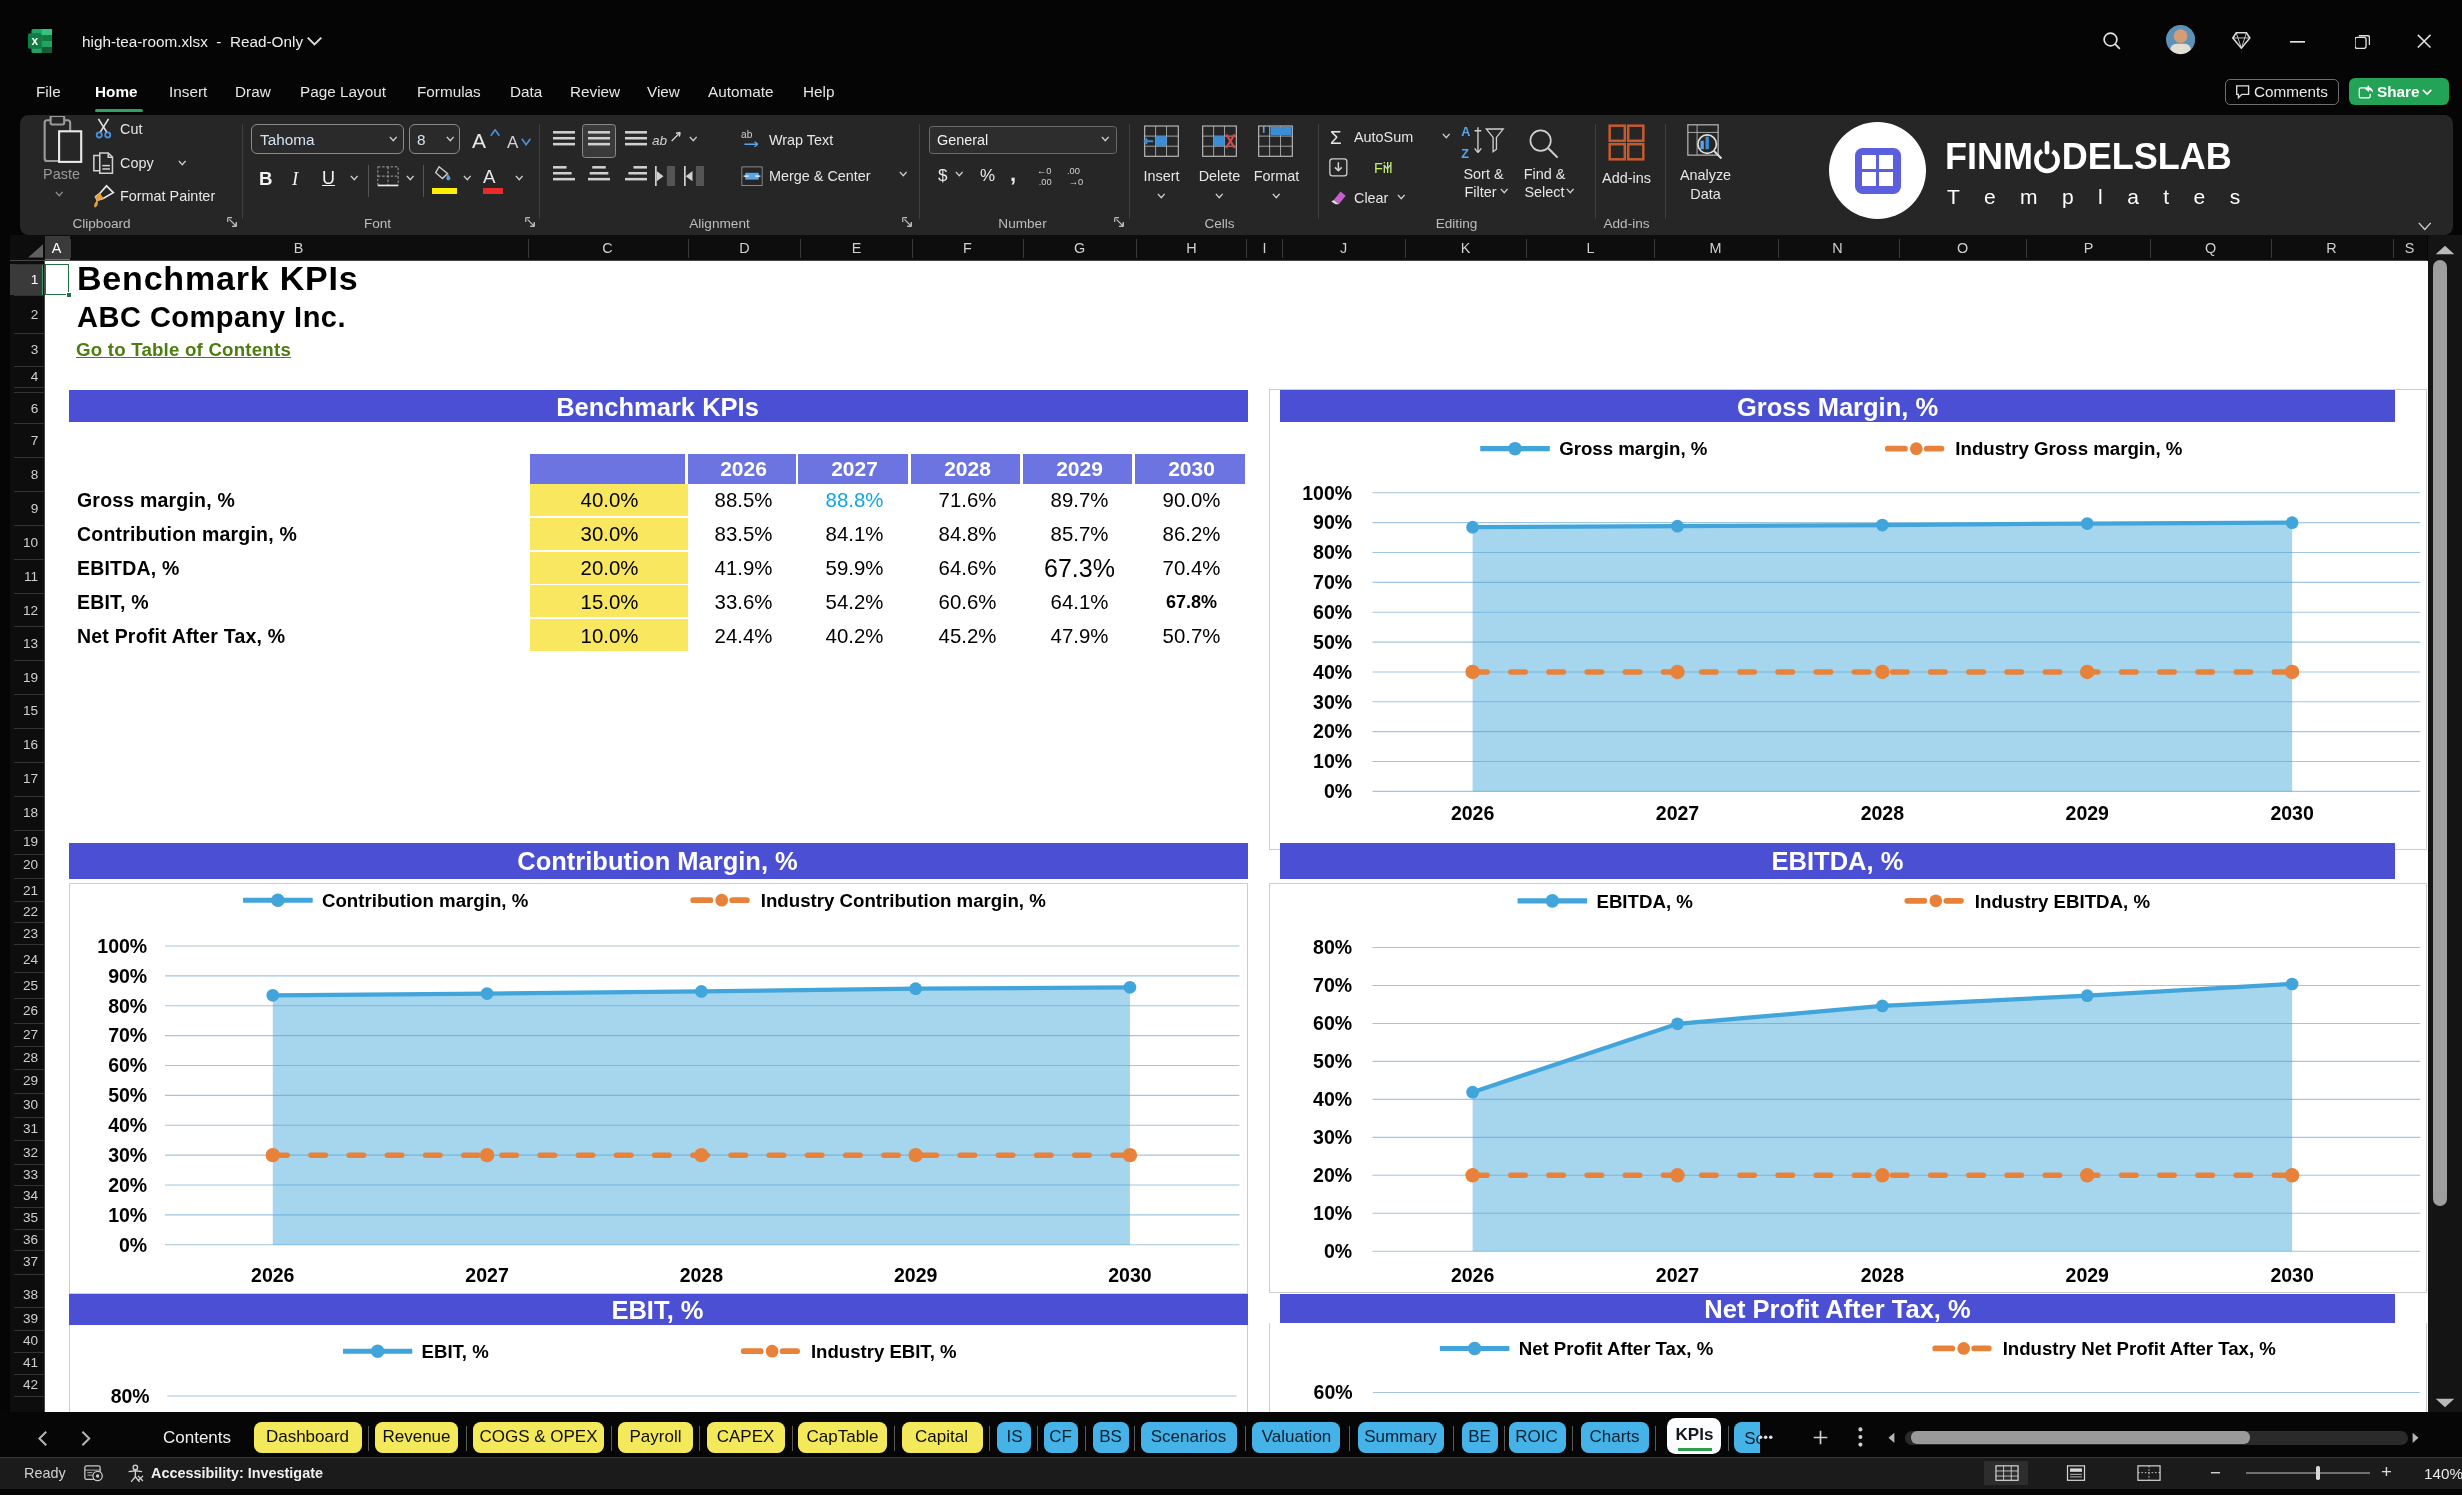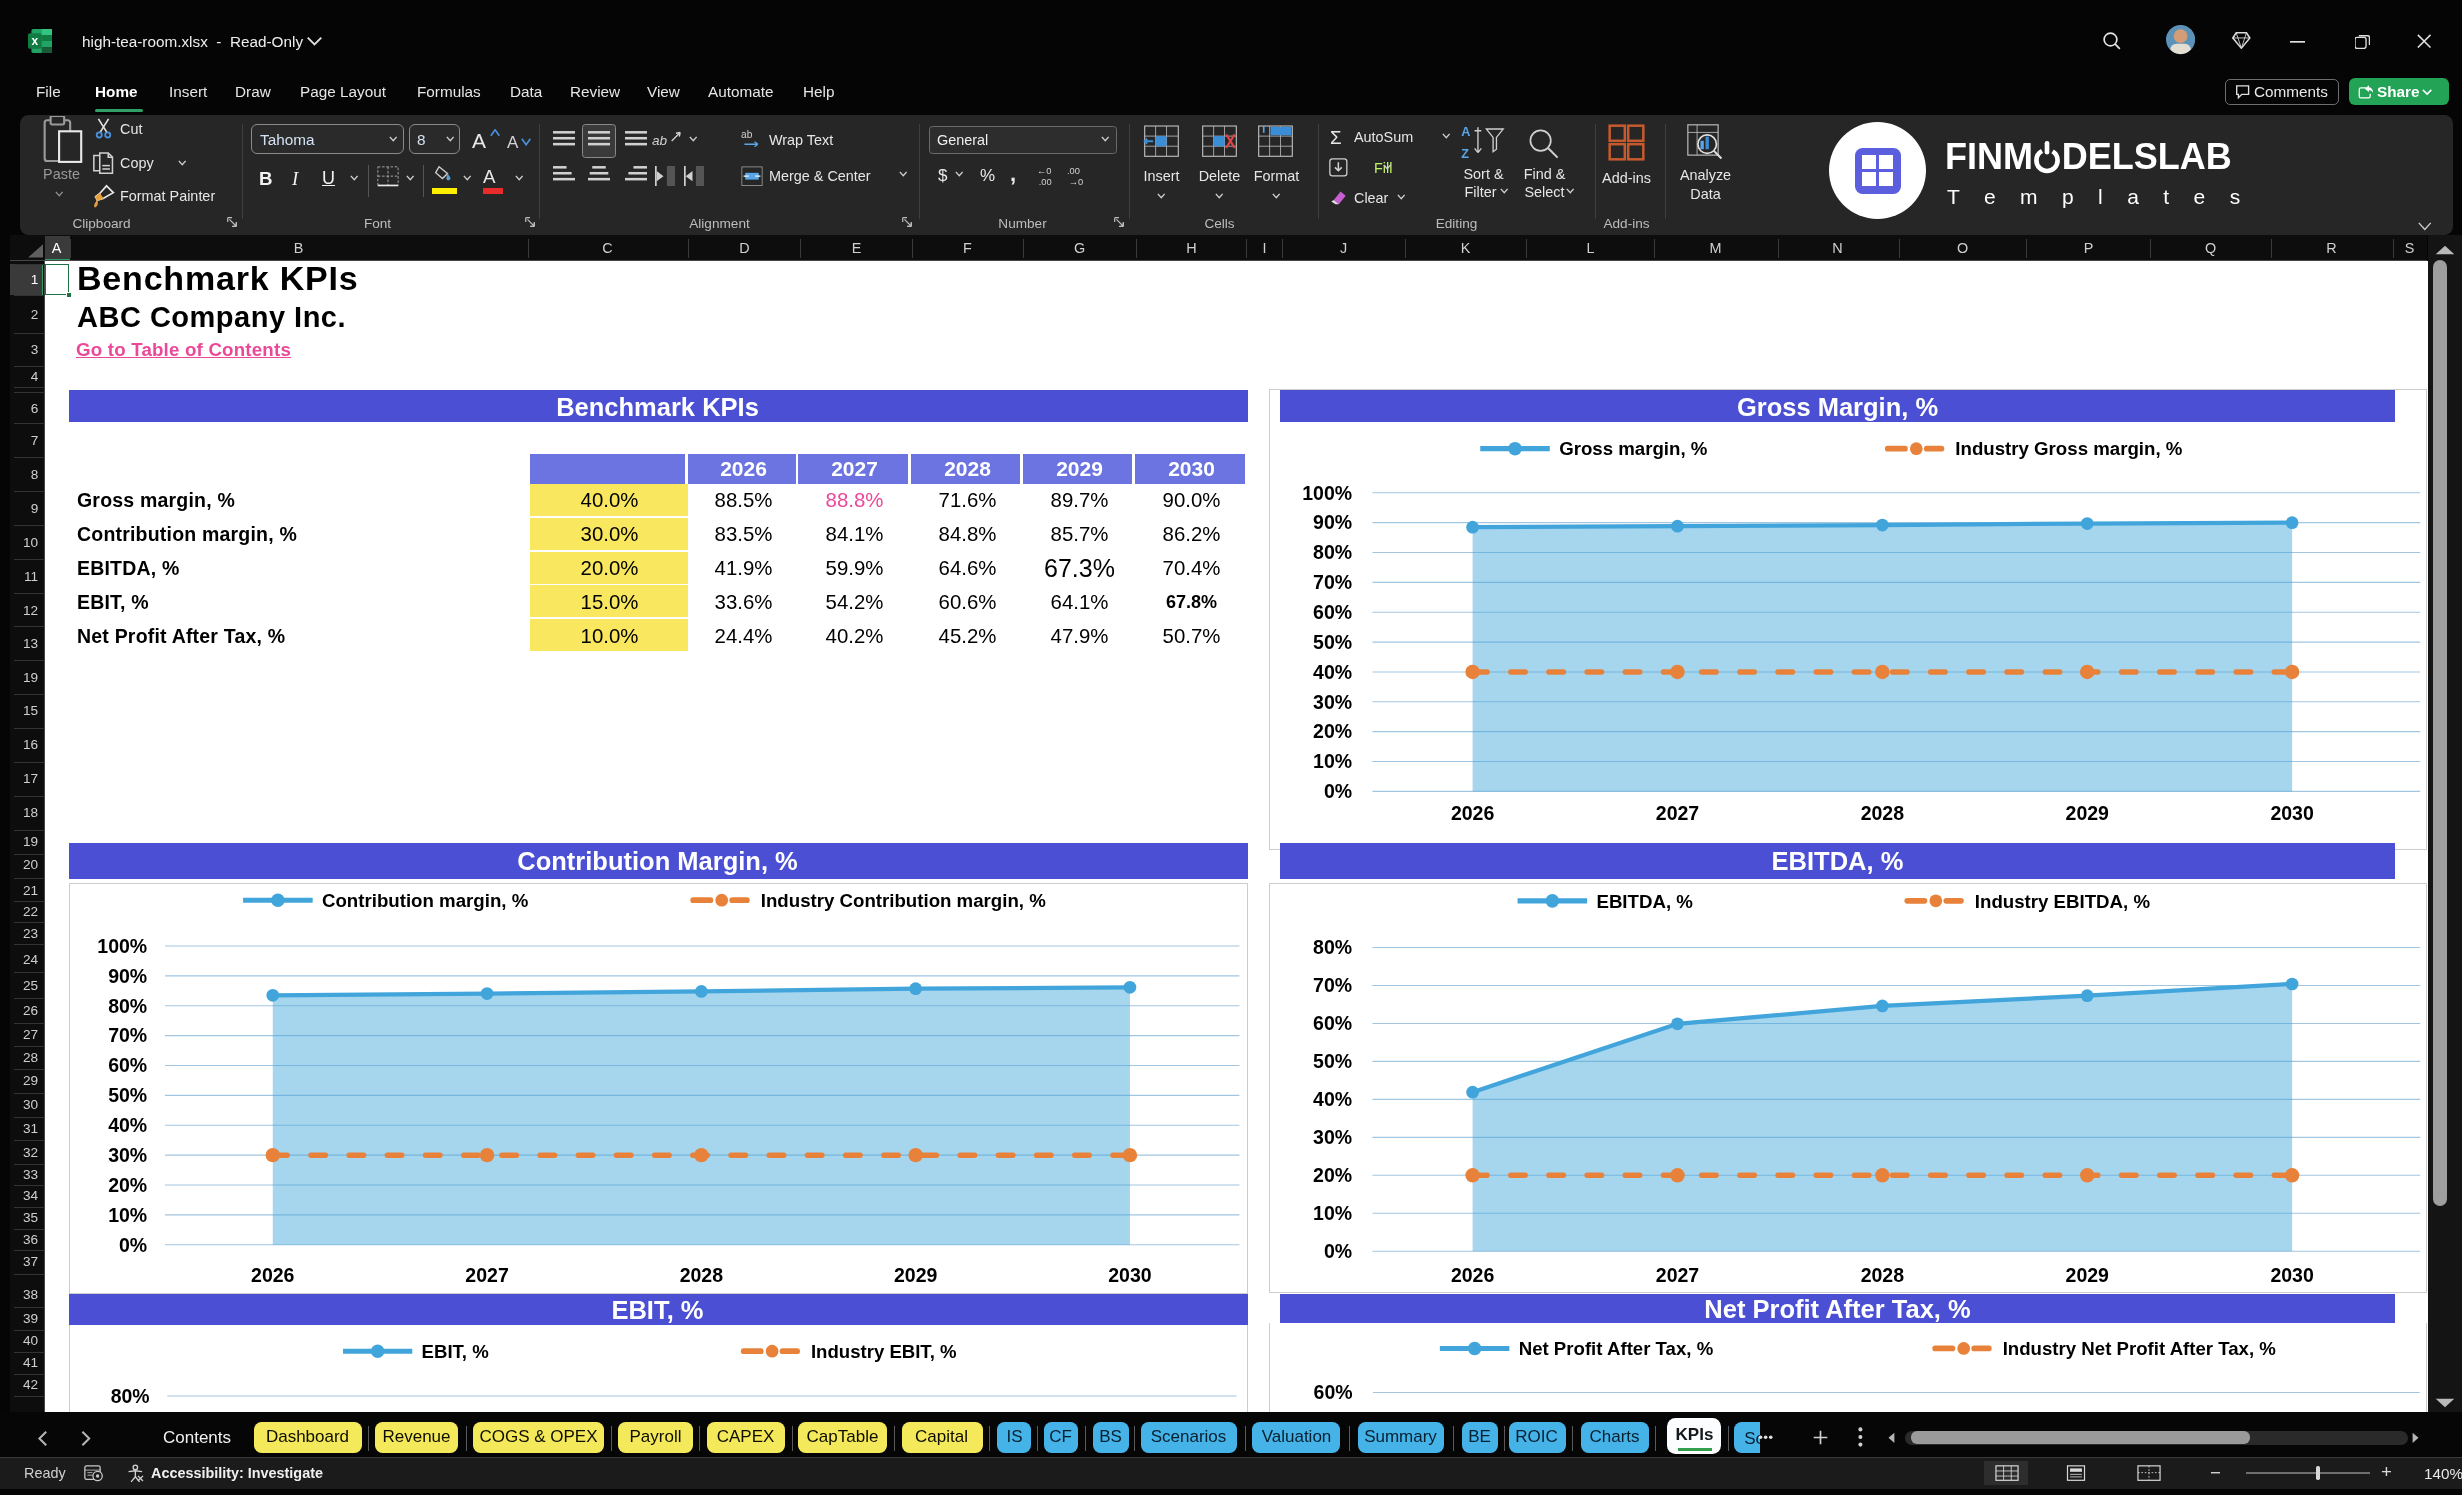--- a/index.html
+++ b/index.html
@@ -376,21 +376,21 @@
       </svg>DELSLAB</div>
 <div class="ab" style="left:1947px;top:176px;font-size:21px;line-height:42px;color:#ffffff;font-weight:normal;white-space:nowrap;letter-spacing:9.3px;">T e m p l a t e s</div>
 <svg class="ab" style="left:2418px;top:222px;" width="13.6" height="9.5" viewBox="0 0 16 11.2">
       <polyline points="1,1 8.0,8.8 15,1" fill="none" stroke="#cfcfcf" stroke-width="1.6"></polyline>
     </svg>
 <div class="ab" style="left:45px;top:261px;width:2383px;height:1151px;background:#ffffff;"></div>
 <div class="ab" style="left:45px;top:264px;width:24px;height:31px;border:1.7px solid #1e7145;"></div>
 <div class="ab" style="left:66px;top:292px;width:6px;height:6px;background:#1e7145;border:0.8px solid #fff;"></div>
 <div class="ab" style="left:77px;top:244px;font-size:34px;line-height:68px;color:#000;font-weight:bold;white-space:nowrap;letter-spacing:0.8px;">Benchmark KPIs</div>
 <div class="ab" style="left:77px;top:288px;font-size:29px;line-height:58px;color:#000;font-weight:bold;white-space:nowrap;letter-spacing:0.5px;">ABC Company Inc.</div>
-<div class="ab" style="left:76px;top:331px;font-size:18.7px;line-height:37px;color:#ec4899;font-weight:bold;white-space:nowrap;text-decoration:underline;letter-spacing:0.2px;">Go to Table of Contents</div>
+<div class="ab" style="left:76px;top:331px;font-size:18.7px;line-height:37px;color:#4d7c0f;font-weight:bold;white-space:nowrap;text-decoration:underline;letter-spacing:0.2px;">Go to Table of Contents</div>
 <div class="ab" style="left:1269px;top:389px;width:1158px;height:461px;border:0.8px solid #cccccc;"></div>
 <div class="ab" style="left:69px;top:883px;width:1179px;height:411px;border:0.8px solid #cccccc;"></div>
 <div class="ab" style="left:1269px;top:883px;width:1158px;height:410px;border:0.8px solid #cccccc;"></div>
 <div class="ab" style="left:69px;top:1325px;width:1179px;height:87px;border-left:0.8px solid #ccc;border-right:0.8px solid #ccc;"></div>
 <div class="ab" style="left:1269px;top:1323px;width:1158px;height:89px;border-left:0.8px solid #ccc;border-right:0.8px solid #ccc;"></div>
 <div class="ab" style="left:69px;top:390px;width:1179px;height:32px;background:#4a4fd3;"></div>
 <div class="ab" style="left:318px;width:679px;text-align:center;top:382px;font-size:25.5px;line-height:51px;color:#ffffff;font-weight:bold;white-space:nowrap;">Benchmark KPIs</div>
 <div class="ab" style="left:1280px;top:390px;width:1115px;height:32px;background:#4a4fd3;"></div>
 <div class="ab" style="left:1498px;width:679px;text-align:center;top:382px;font-size:25.5px;line-height:51px;color:#ffffff;font-weight:bold;white-space:nowrap;">Gross Margin, %</div>
 <div class="ab" style="left:69px;top:843px;width:1179px;height:36px;background:#4a4fd3;"></div>
@@ -410,21 +410,21 @@
 <div class="ab" style="left:911px;top:454px;width:109px;height:30px;background:#6b74e0;"></div>
 <div class="ab" style="left:628px;width:679px;text-align:center;top:448px;font-size:21px;line-height:42px;color:#fff;font-weight:bold;white-space:nowrap;">2028</div>
 <div class="ab" style="left:1023px;top:454px;width:109px;height:30px;background:#6b74e0;"></div>
 <div class="ab" style="left:740px;width:679px;text-align:center;top:448px;font-size:21px;line-height:42px;color:#fff;font-weight:bold;white-space:nowrap;">2029</div>
 <div class="ab" style="left:1135px;top:454px;width:110px;height:30px;background:#6b74e0;"></div>
 <div class="ab" style="left:852px;width:679px;text-align:center;top:448px;font-size:21px;line-height:42px;color:#fff;font-weight:bold;white-space:nowrap;">2030</div>
 <div class="ab" style="left:77px;top:481px;font-size:19.5px;line-height:39px;color:#000;font-weight:bold;white-space:nowrap;letter-spacing:0.2px;">Gross margin, %</div>
 <div class="ab" style="left:530px;top:484px;width:158px;height:32px;background:#f9e75f;"></div>
 <div class="ab" style="left:270px;width:679px;text-align:center;top:480px;font-size:20.4px;line-height:41px;color:#000;font-weight:normal;white-space:nowrap;">40.0%</div>
 <div class="ab" style="left:404px;width:679px;text-align:center;top:480px;font-size:20.4px;line-height:41px;color:#000;font-weight:normal;white-space:nowrap;">88.5%</div>
-<div class="ab" style="left:515px;width:679px;text-align:center;top:480px;font-size:20.4px;line-height:41px;color:#ec4899;font-weight:normal;white-space:nowrap;">88.8%</div>
+<div class="ab" style="left:515px;width:679px;text-align:center;top:480px;font-size:20.4px;line-height:41px;color:#0ea5e9;font-weight:normal;white-space:nowrap;">88.8%</div>
 <div class="ab" style="left:628px;width:679px;text-align:center;top:480px;font-size:20.4px;line-height:41px;color:#000;font-weight:normal;white-space:nowrap;">71.6%</div>
 <div class="ab" style="left:740px;width:679px;text-align:center;top:480px;font-size:20.4px;line-height:41px;color:#000;font-weight:normal;white-space:nowrap;">89.7%</div>
 <div class="ab" style="left:852px;width:679px;text-align:center;top:480px;font-size:20.4px;line-height:41px;color:#000;font-weight:normal;white-space:nowrap;">90.0%</div>
 <div class="ab" style="left:77px;top:515px;font-size:19.5px;line-height:39px;color:#000;font-weight:bold;white-space:nowrap;letter-spacing:0.2px;">Contribution margin, %</div>
 <div class="ab" style="left:530px;top:518px;width:158px;height:32px;background:#f9e75f;"></div>
 <div class="ab" style="left:270px;width:679px;text-align:center;top:514px;font-size:20.4px;line-height:41px;color:#000;font-weight:normal;white-space:nowrap;">30.0%</div>
 <div class="ab" style="left:404px;width:679px;text-align:center;top:514px;font-size:20.4px;line-height:41px;color:#000;font-weight:normal;white-space:nowrap;">83.5%</div>
 <div class="ab" style="left:515px;width:679px;text-align:center;top:514px;font-size:20.4px;line-height:41px;color:#000;font-weight:normal;white-space:nowrap;">84.1%</div>
 <div class="ab" style="left:628px;width:679px;text-align:center;top:514px;font-size:20.4px;line-height:41px;color:#000;font-weight:normal;white-space:nowrap;">84.8%</div>
 <div class="ab" style="left:740px;width:679px;text-align:center;top:514px;font-size:20.4px;line-height:41px;color:#000;font-weight:normal;white-space:nowrap;">85.7%</div>

